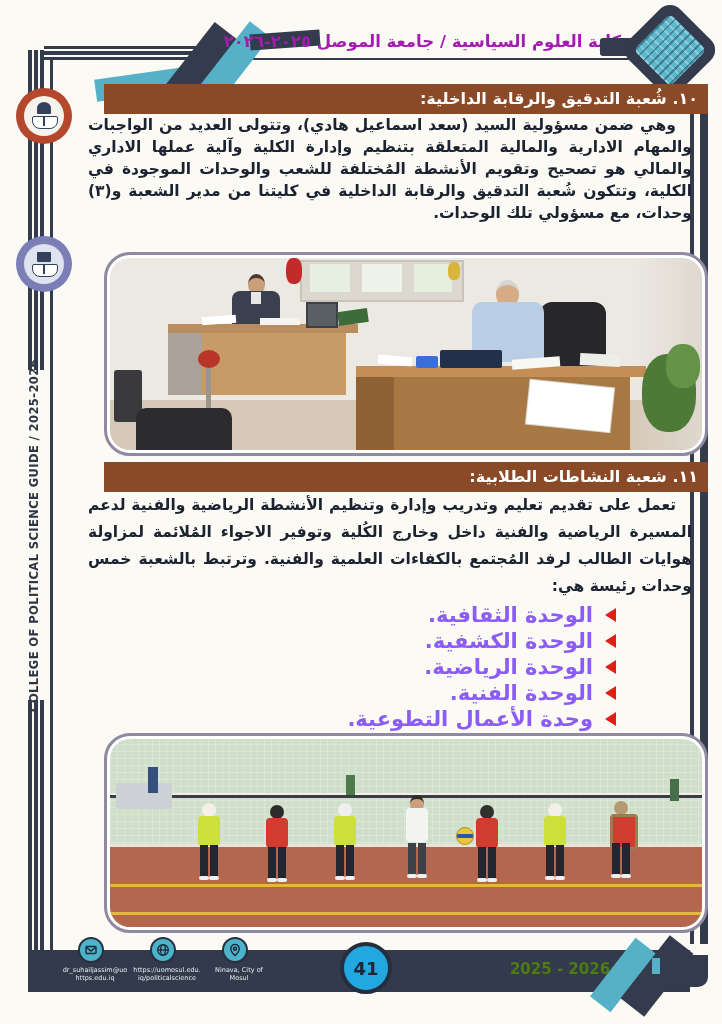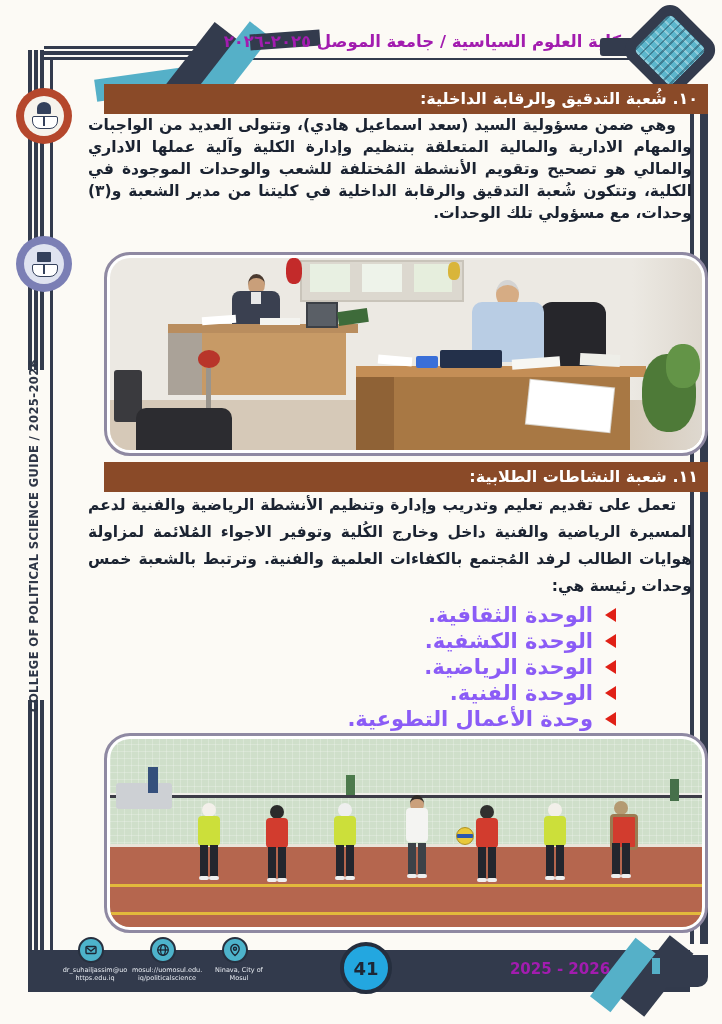--- a/index.html
+++ b/index.html
@@ -85,21 +85,21 @@
   
   .footer-bar{position:absolute;left:28px;top:950px;width:662px;height:42px;background:#323a4c;}
   .contact{position:absolute;top:950px;width:78px;text-align:center;color:#e8ecf2;}
   .contact-icon{position:absolute;left:50%;transform:translateX(-50%);top:-13px;width:26px;height:26px;
     border-radius:50%;background:#4db3cb;border:2px solid #27303f;box-sizing:border-box;
     display:flex;align-items:center;justify-content:center;}
   .contact-text{position:absolute;top:16px;left:8px;right:0;font-size:6.5px;line-height:8px;}
   .page-badge{position:absolute;left:340px;top:942px;width:52px;height:52px;border-radius:50%;
     background:#23a7e0;border:4px solid #252e3e;box-sizing:border-box;display:flex;align-items:center;justify-content:center;
     font-size:18px;font-weight:700;color:#1d2735;}
-  .years{position:absolute;left:505px;top:960px;width:110px;text-align:center;color:#a21caf;
+  .years{position:absolute;left:505px;top:960px;width:110px;text-align:center;color:#4d7c0f;
     font-size:15px;font-weight:700;}
   .frb-teal{position:absolute;left:610px;top:938px;width:26px;height:74px;background:#55b0c8;transform:rotate(38deg);}
   .frb-navy{position:absolute;left:642px;top:936px;width:30px;height:80px;background:#333b4d;transform:rotate(38deg);}
   .frb-corner{position:absolute;left:660px;top:955px;width:48px;height:32px;background:#333b4d;border-radius:0 0 10px 0;}
   .frb-teal2{position:absolute;left:652px;top:958px;width:46px;height:16px;background:#55b0c8;}
 </style>
 </head>
 <body>
 
 <div class="page">
@@ -308,21 +308,21 @@
 
   <div class="contact" style="left:124px;">
     <div class="contact-icon">
       <svg width="14" height="14" viewBox="0 0 14 14" fill="none" stroke="#1d2735" stroke-width="1.3">
         <circle cx="7" cy="7" r="5.3"></circle>
         <ellipse cx="7" cy="7" rx="2.4" ry="5.3"></ellipse>
         <line x1="1.7" y1="7" x2="12.3" y2="7"></line>
       </svg>
     </div>
     <div class="contact-text">
-      <div>mosul://uomosul.edu.</div>
+      <div>https://uomosul.edu.</div>
       <div>iq/politicalscience</div>
     </div>
   </div>
 
   <div class="contact" style="left:196px;">
     <div class="contact-icon">
       <svg width="14" height="14" viewBox="0 0 14 14" fill="none" stroke="#1d2735" stroke-width="1.4">
         <path d="M7 1.4 C4.6 1.4 2.8 3.3 2.8 5.7 C2.8 8.8 7 12.6 7 12.6 S11.2 8.8 11.2 5.7 C11.2 3.3 9.4 1.4 7 1.4 Z"></path>
         <circle cx="7" cy="5.7" r="1.5"></circle>
       </svg>

